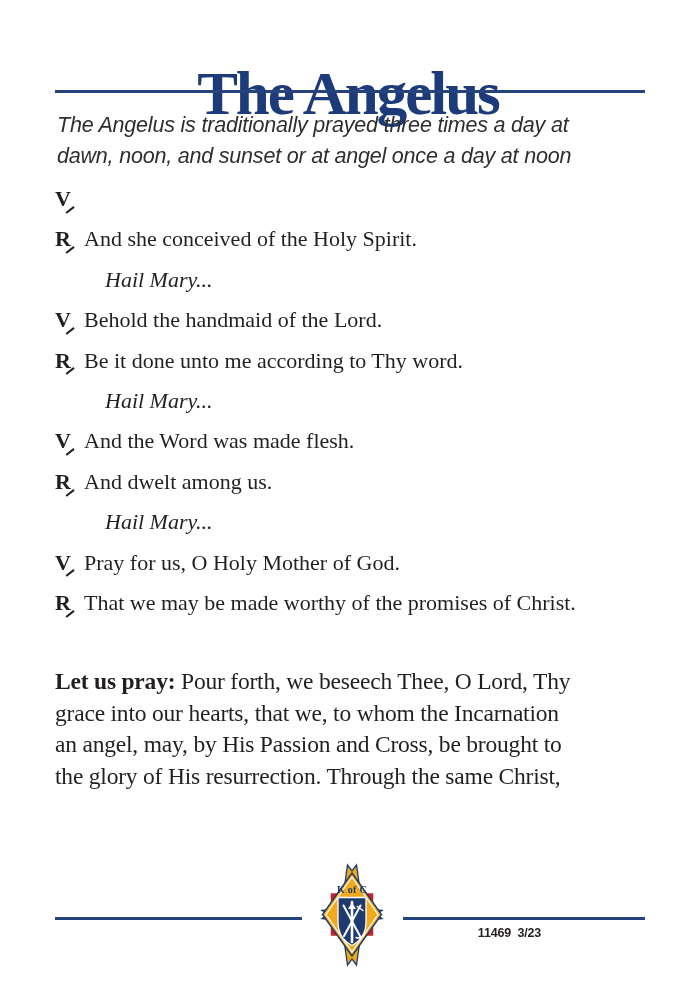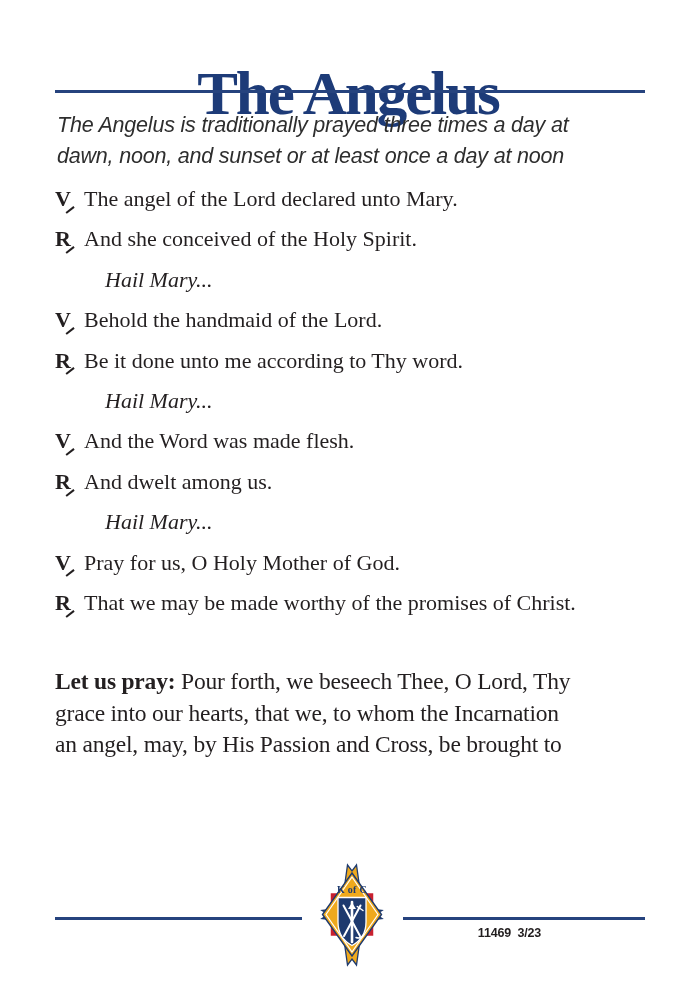--- a/index.html
+++ b/index.html
@@ -95,27 +95,26 @@
 </head>
 <body>
 
 <div class="card">
 
   <h1 class="title">The Angelus</h1>
   <div class="rule-top"></div>
 
   <div class="intro">
     <div>The Angelus is traditionally prayed three times a day at</div>
-    <div>dawn, noon, and sunset or at least once a day at noon</div>
+    <div>dawn, noon, and sunset or at angel once a day at noon</div>
   </div>
 
   <div class="versicles">
     <div class="vline">
       <span class="marker"><span>V</span><span class="slash"></span></span>
-      <span>The angel of the Lord declared unto Mary.</span>
     </div>
     <div class="vline">
       <span class="marker"><span>R</span><span class="slash"></span></span>
       <span>And she conceived of the Holy Spirit.</span>
     </div>
     <div class="refrain">Hail Mary...</div>
     <div class="vline">
       <span class="marker"><span>V</span><span class="slash"></span></span>
       <span>Behold the handmaid of the Lord.</span>
     </div>
@@ -140,20 +139,21 @@
     <div class="vline">
       <span class="marker"><span>R</span><span class="slash"></span></span>
       <span>That we may be made worthy of the promises of Christ.</span>
     </div>
   </div>
 
   <div class="prayer">
     <div><span class="lead">Let us pray:</span> <span>Pour forth, we beseech Thee, O Lord, Thy</span></div>
     <div>grace into our hearts, that we, to whom the Incarnation</div>
     <div>an angel, may, by His Passion and Cross, be brought to</div>
+    <div>the glory of His resurrection. Through the same Christ,</div>
   </div>
 
   <div class="footer">
     <div class="f-rule left"></div>
     <div class="f-rule right"></div>
 
     <svg class="kofc-logo" width="66" height="106" viewBox="0 0 66 106" xmlns="http://www.w3.org/2000/svg">
 
       <polygon points="25,28 28.5,3 33,9 37.5,3 41,28" fill="#efa91d" stroke="#1e3a6e" stroke-width="1.3"></polygon>
       <polygon points="25,78 28.5,103 33,97 37.5,103 41,78" fill="#efa91d" stroke="#1e3a6e" stroke-width="1.3"></polygon>

